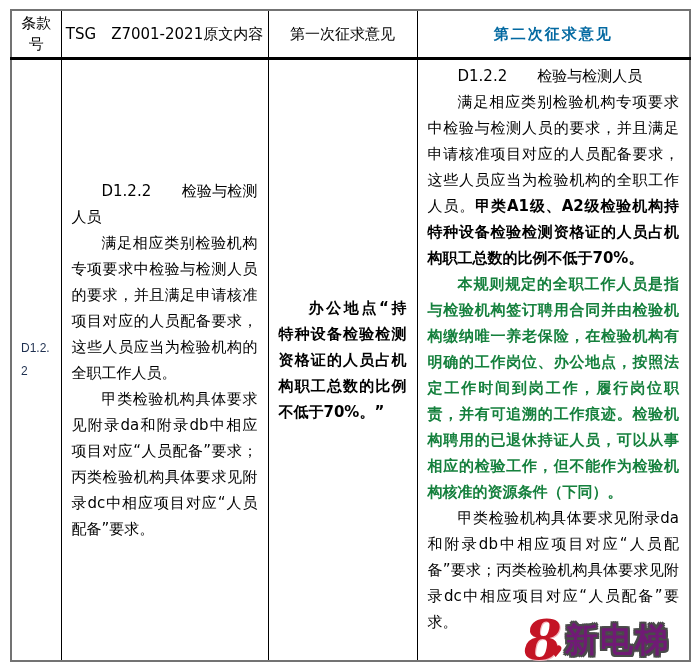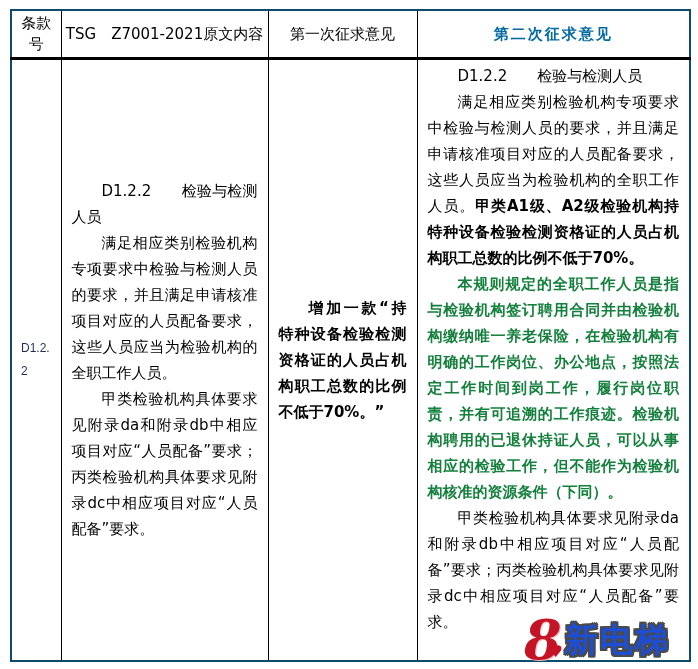--- a/index.html
+++ b/index.html
@@ -17,21 +17,21 @@
     color: #000000;
   }
   table.doc-table {
     position: absolute;
     left: 10px;
     top: 9px;
     width: 679px;
     height: 653px;
     border-collapse: collapse;
     table-layout: fixed;
-    border: 2px solid #0c4a6e;
+    border: 2px solid #737373;
   }
   .doc-table th {
     border: 1px solid #000;
     border-bottom: 3px solid #000;
     font-weight: normal;
     font-size: 15px;
     line-height: 21px;
     text-align: center;
     vertical-align: middle;
     padding: 10px 0;
@@ -105,21 +105,21 @@
   }
   .wm-heart {
     color: #c41425;
     font-size: 16px;
     margin-left: -13px;
     margin-top: 22px;
   }
   .wm-name {
     font-size: 33px;
     font-weight: bold;
-    color: #1d4ed8;
+    color: #701a75;
     letter-spacing: 2px;
     margin-left: 2px;
     text-shadow:
       -2px -2px 0 #4a4a4a, 2px -2px 0 #4a4a4a,
       -2px  2px 0 #4a4a4a, 2px  2px 0 #4a4a4a,
       -2px  0   0 #4a4a4a, 2px  0   0 #4a4a4a,
        0   -2px 0 #4a4a4a, 0    2px 0 #4a4a4a;
   }
   .wm-url {
     font-size: 16px;
@@ -159,21 +159,21 @@
       <tr>
         <td class="c-clause">
           <span class="clause-no">D1.2.2</span>
         </td>
         <td class="c-original">
           <p>D1.2.2　　检验与检测人员</p>
           <p>满足相应类别检验机构专项要求中检验与检测人员的要求，并且满足申请核准项目对应的人员配备要求，这些人员应当为检验机构的全职工作人员。</p>
           <p>甲类检验机构具体要求见附录da和附录db中相应项目对应“人员配备”要求；丙类检验机构具体要求见附录dc中相应项目对应“人员配备”要求。</p>
         </td>
         <td class="c-first">
-          <p class="bold-black">增加一款“持特种设备检验检测资格证的人员占机构职工总数的比例不低于70%。”</p>
+          <p class="bold-black">办公地点“持特种设备检验检测资格证的人员占机构职工总数的比例不低于70%。”</p>
         </td>
         <td class="c-second">
           <p>D1.2.2　　检验与检测人员</p>
           <p><span>满足相应类别检验机构专项要求中检验与检测人员的要求，并且满足申请核准项目对应的人员配备要求，这些人员应当为检验机构的全职工作人员。</span><span class="bold-black">甲类A1级、A2级检验机构持特种设备检验检测资格证的人员占机构职工总数的比例不低于70%。</span></p>
           <p class="red-bold">本规则规定的全职工作人员是指与检验机构签订聘用合同并由检验机构缴纳唯一养老保险，在检验机构有明确的工作岗位、办公地点，按照法定工作时间到岗工作，履行岗位职责，并有可追溯的工作痕迹。检验机构聘用的已退休持证人员，可以从事相应的检验工作，但不能作为检验机构核准的资源条件（下同）。</p>
           <p>甲类检验机构具体要求见附录da和附录db中相应项目对应“人员配备”要求；丙类检验机构具体要求见附录dc中相应项目对应“人员配备”要求。</p>
         </td>
       </tr>
     </tbody>
   </table>

